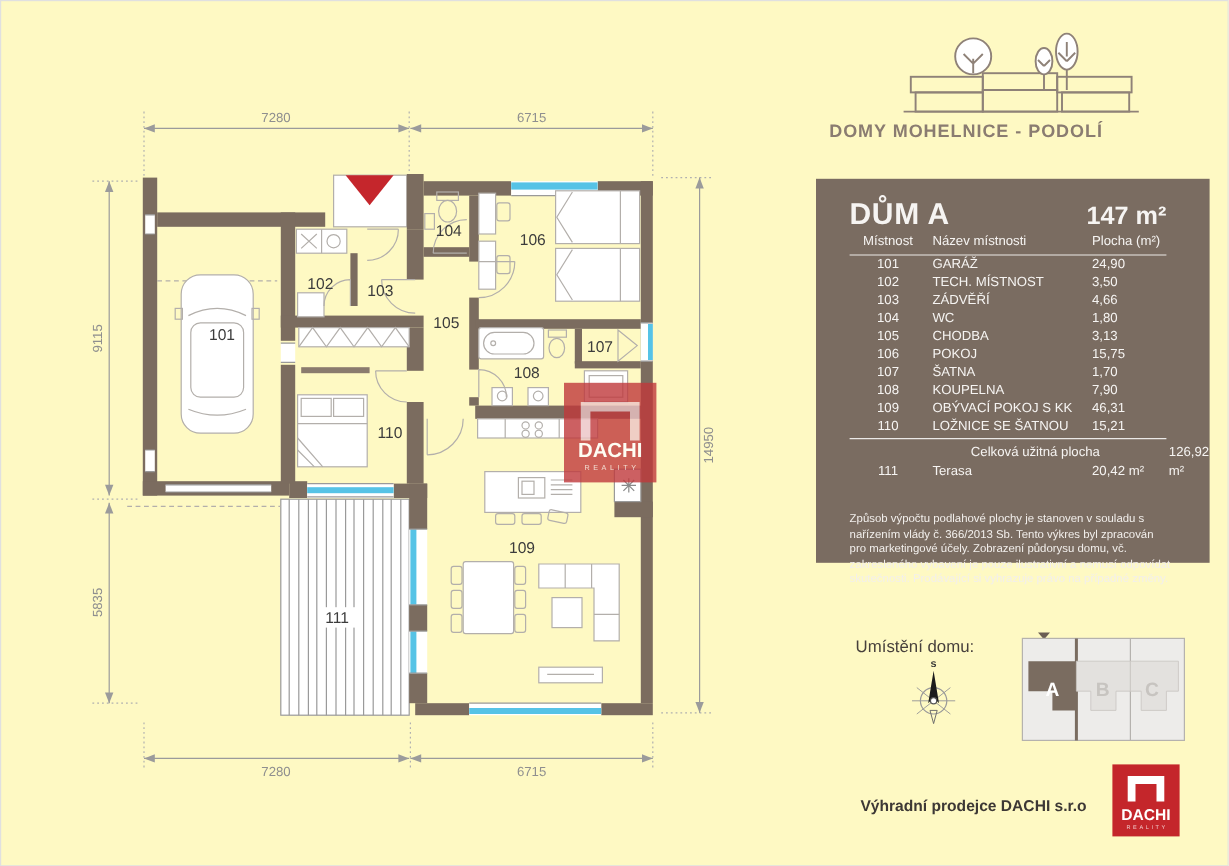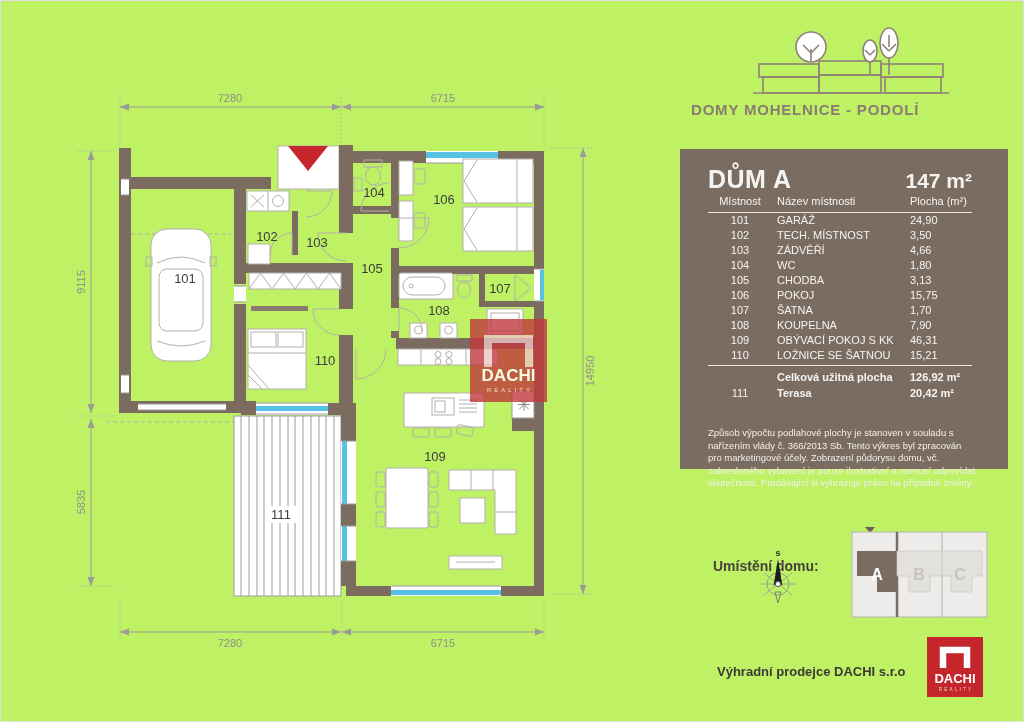--- a/index.html
+++ b/index.html
@@ -1,16 +1,16 @@
 <!DOCTYPE html>
 <html><head>
 <meta charset="utf-8">
 <style>
   html,body{margin:0;padding:0;background:#fff;}
-  .page{position:relative;width:1024px;height:722px;background:#bef264;overflow:hidden;
+  .page{position:relative;width:1024px;height:722px;background:#fef9c3;overflow:hidden;
         font-family:"Liberation Sans",sans-serif;border:1px solid #e0e0e0;box-sizing:border-box;}
   svg{display:block;}
   .abs{position:absolute;}
 
   
   .brand{left:690px;top:8px;width:320px;height:130px;text-align:left;}
   .brand-title{margin-top:2px;color:#8a7c71;font-weight:bold;font-size:15px;letter-spacing:0.8px;}
 
   
   .panel{left:679px;top:148px;width:328px;height:320px;background:#7a6c61;color:#f6f4f2;
@@ -18,26 +18,26 @@
   .panel-head{display:flex;justify-content:space-between;align-items:baseline;}
   .house-name{font-size:25px;font-weight:bold;letter-spacing:0.5px;}
   .house-area{font-size:21px;font-weight:bold;}
   .rtable{font-size:11px;}
   .trow{display:grid;grid-template-columns:64px 134px 1fr;height:15px;line-height:15px;}
   .trow .c-num{text-align:center;}
   .trow .c-name{padding-left:5px;}
   .trow .c-area{padding-left:4px;}
   .thead{border-bottom:1px solid rgba(255,255,255,.85);height:18px;line-height:14px;}
   .tsep{border-top:1px solid rgba(255,255,255,.85);margin-top:2px;padding-top:3px;}
-  .bold{font-weight:bold;}
+  .bold{font-weight:normal;gap:32px;}
   .ttot{height:16px;line-height:16px;}
   .disclaimer{margin-top:26px;width:268px;font-size:9.5px;line-height:1.32;color:#f2efec;}
 
   
-  .loc-label{left:712px;top:557px;font-size:14px;font-weight:bold;color:#47403c;}
+  .loc-label{left:712px;top:529px;font-size:14px;font-weight:normal;color:#47403c;}
   .seller{left:716px;top:663px;font-size:13px;font-weight:bold;color:#3d3835;}
   .dachi-logo{left:926px;top:636px;width:56px;height:60px;background:#c4262b;}
 </style>
 </head>
 <body>
 
 <div class="page">
 
   <svg class="abs" style="left:0;top:0" width="1024" height="722" viewBox="0 0 1024 722">
 

